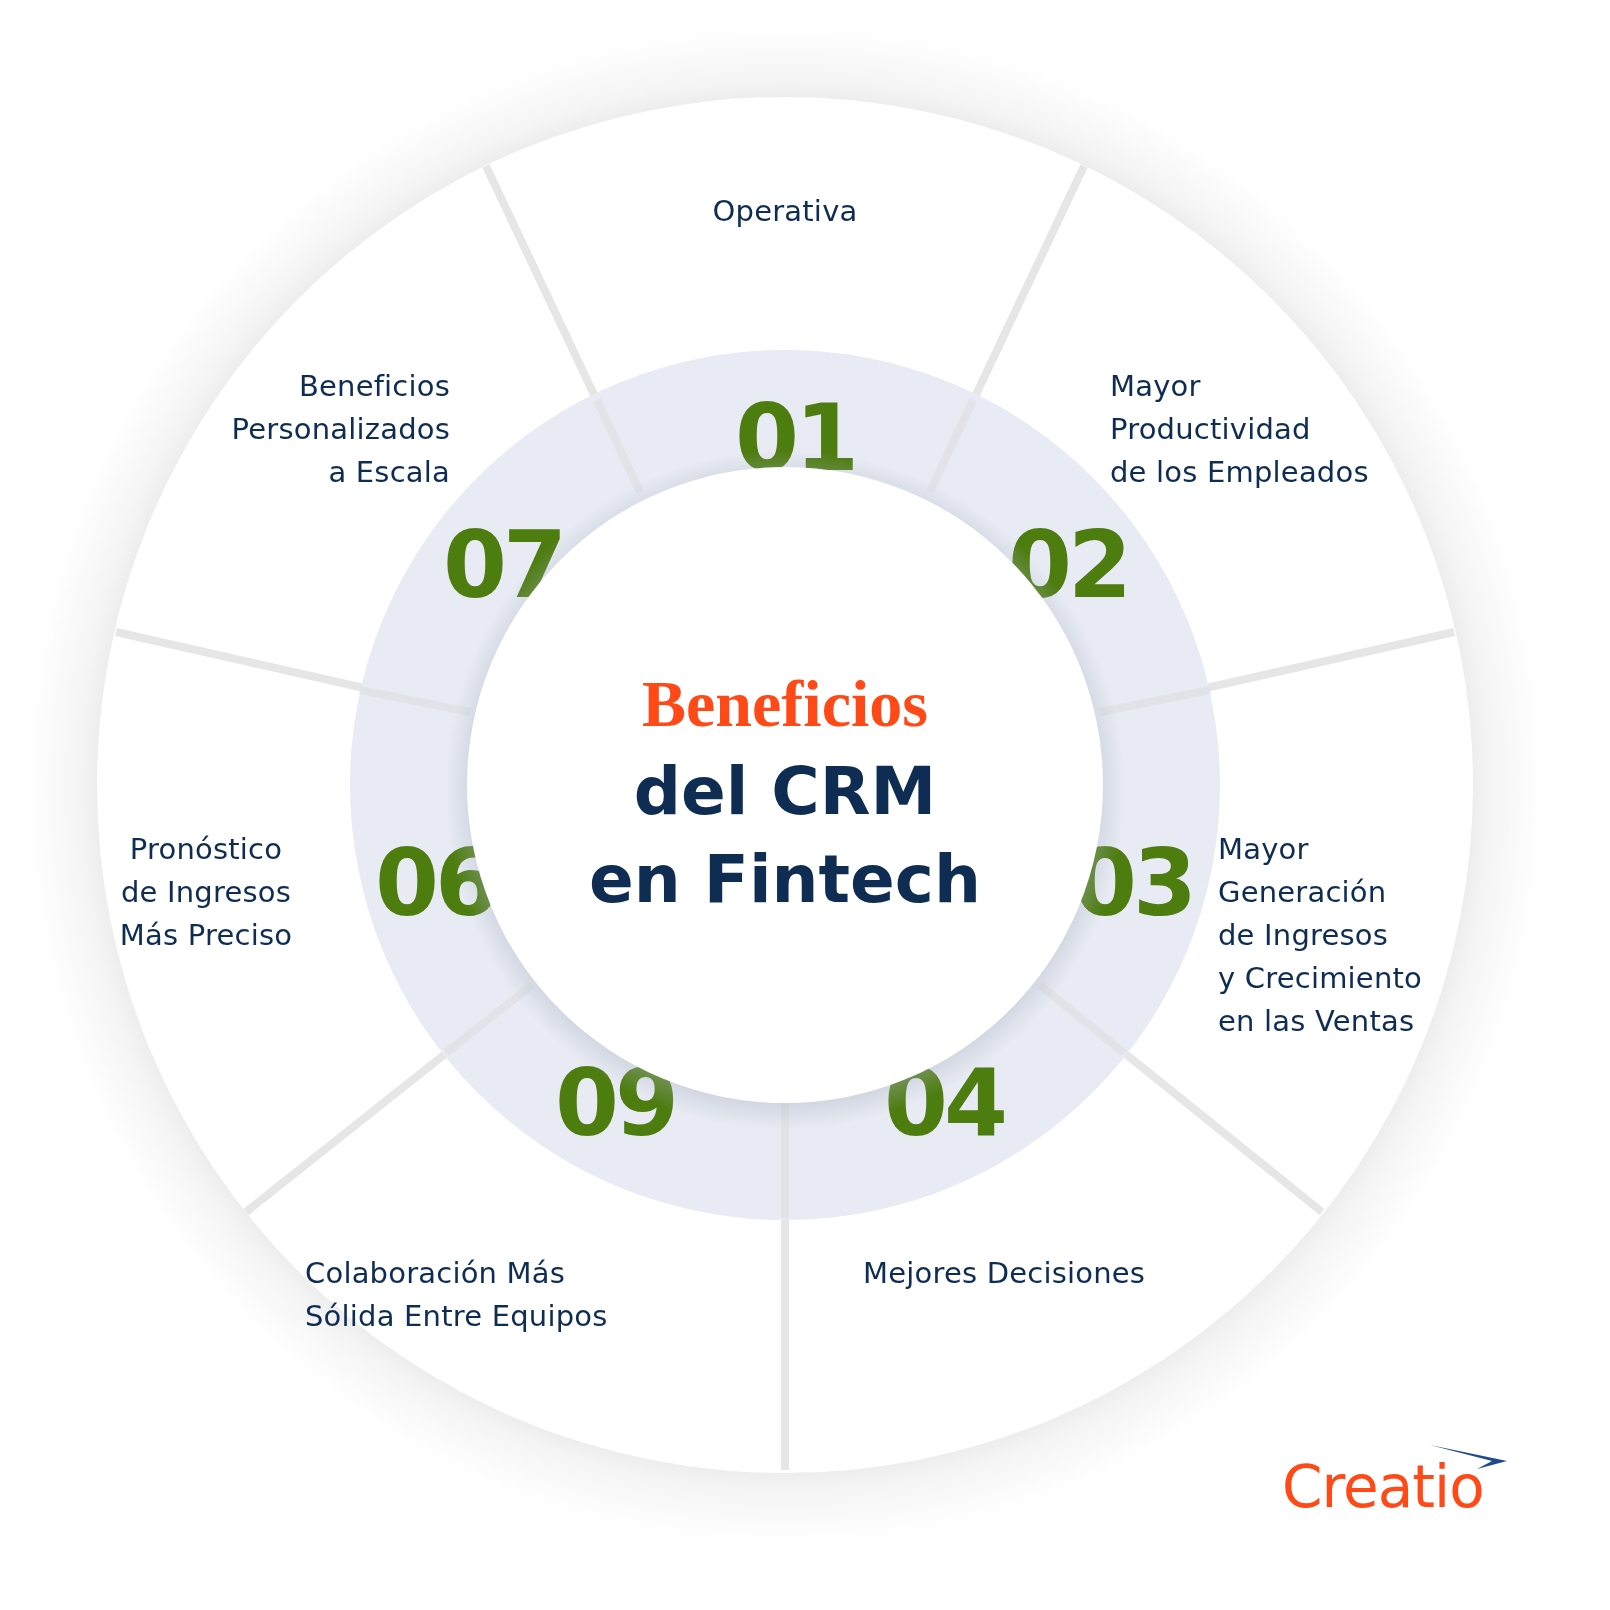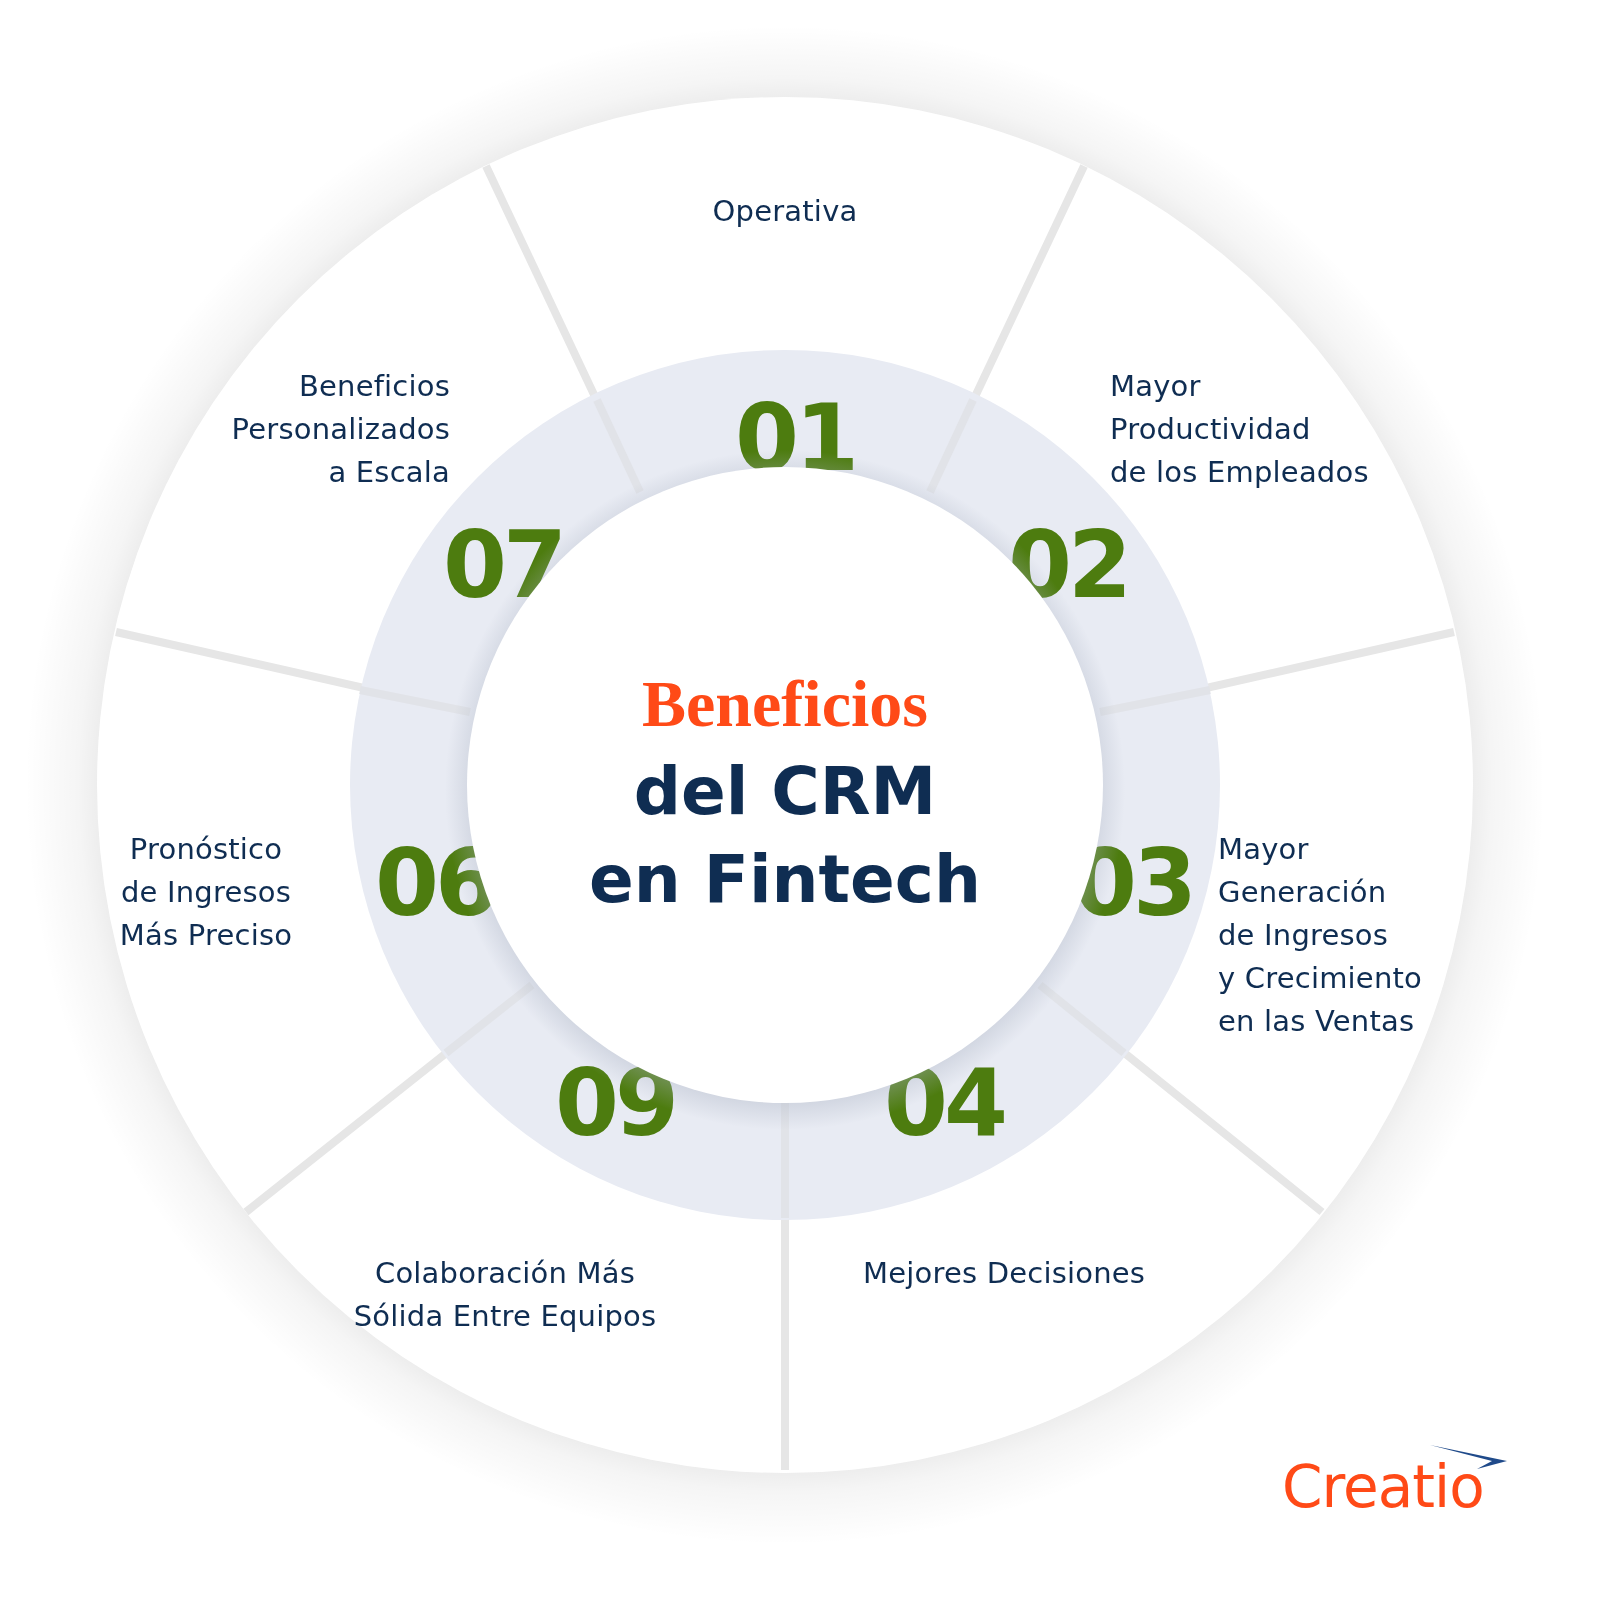--- a/index.html
+++ b/index.html
@@ -96,21 +96,21 @@
   <div class="label" style="left:1218px; top:828px; text-align:left;">
     <span>Mayor</span>
     <span>Generación</span>
     <span>de Ingresos</span>
     <span>y Crecimiento</span>
     <span>en las Ventas</span>
   </div>
   <div class="label" style="left:863px; top:1252px; text-align:left;">
     <span>Mejores Decisiones</span>
   </div>
-  <div class="label" style="left:305px; top:1252px; width:400px; text-align:center;">
+  <div class="label" style="left:305px; top:1252px; width:400px; text-align:left;">
     <span>Colaboración Más</span>
     <span>Sólida Entre Equipos</span>
   </div>
   <div class="label" style="left:80px; top:828px; width:252px; text-align:center;">
     <span>Pronóstico</span>
     <span>de Ingresos</span>
     <span>Más Preciso</span>
   </div>
   <div class="label" style="left:150px; top:365px; width:300px; text-align:right;">
     <span>Beneficios</span>

